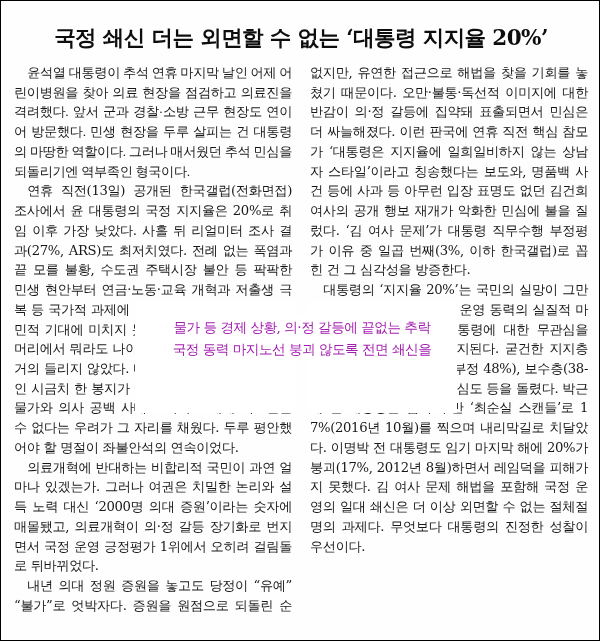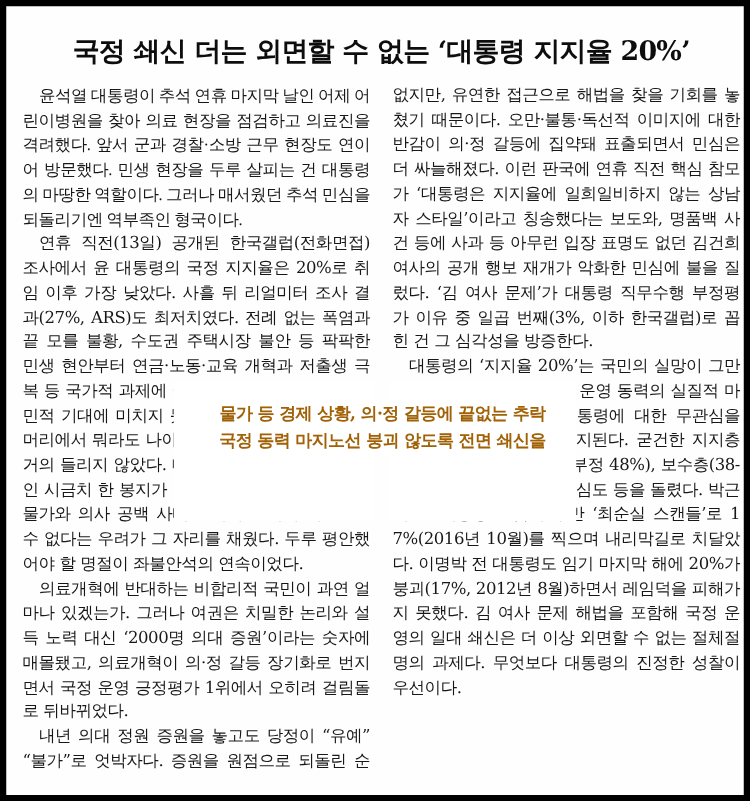--- a/index.html
+++ b/index.html
@@ -13,21 +13,21 @@
     background: #ffffff;
     font-family: "DejaVu Serif", "Liberation Serif", serif;
     color: #1a1a1a;
     overflow: hidden;
   }
   .page {
     position: relative;
     width: 600px;
     height: 641px;
     box-sizing: border-box;
-    border: 5px solid #000000;
+    border: 1px solid #000000;
     background: #fefefe;
     overflow: hidden;
   }
 
   
   .headline {
     position: absolute;
     left: 0;
     top: 8px;
     width: 600px;
@@ -68,24 +68,24 @@
   }
 
   
   .pullquote {
     position: absolute;
     left: 160px;
     top: 315px;
     width: 282px;
     text-align: center;
     font-size: 13.6px;
-    font-weight: 700;
+    font-weight: 400;
     line-height: 1.62;
     letter-spacing: -0.5px;
-    color: #a16207;
+    color: #a21caf;
     background: #ffffff;
     z-index: 5;
     pointer-events: none;
   }
   .pullquote .pq-line { display: block; white-space: nowrap; }
 
   
   .carve-left {
     position: absolute;
     left: 134px;

